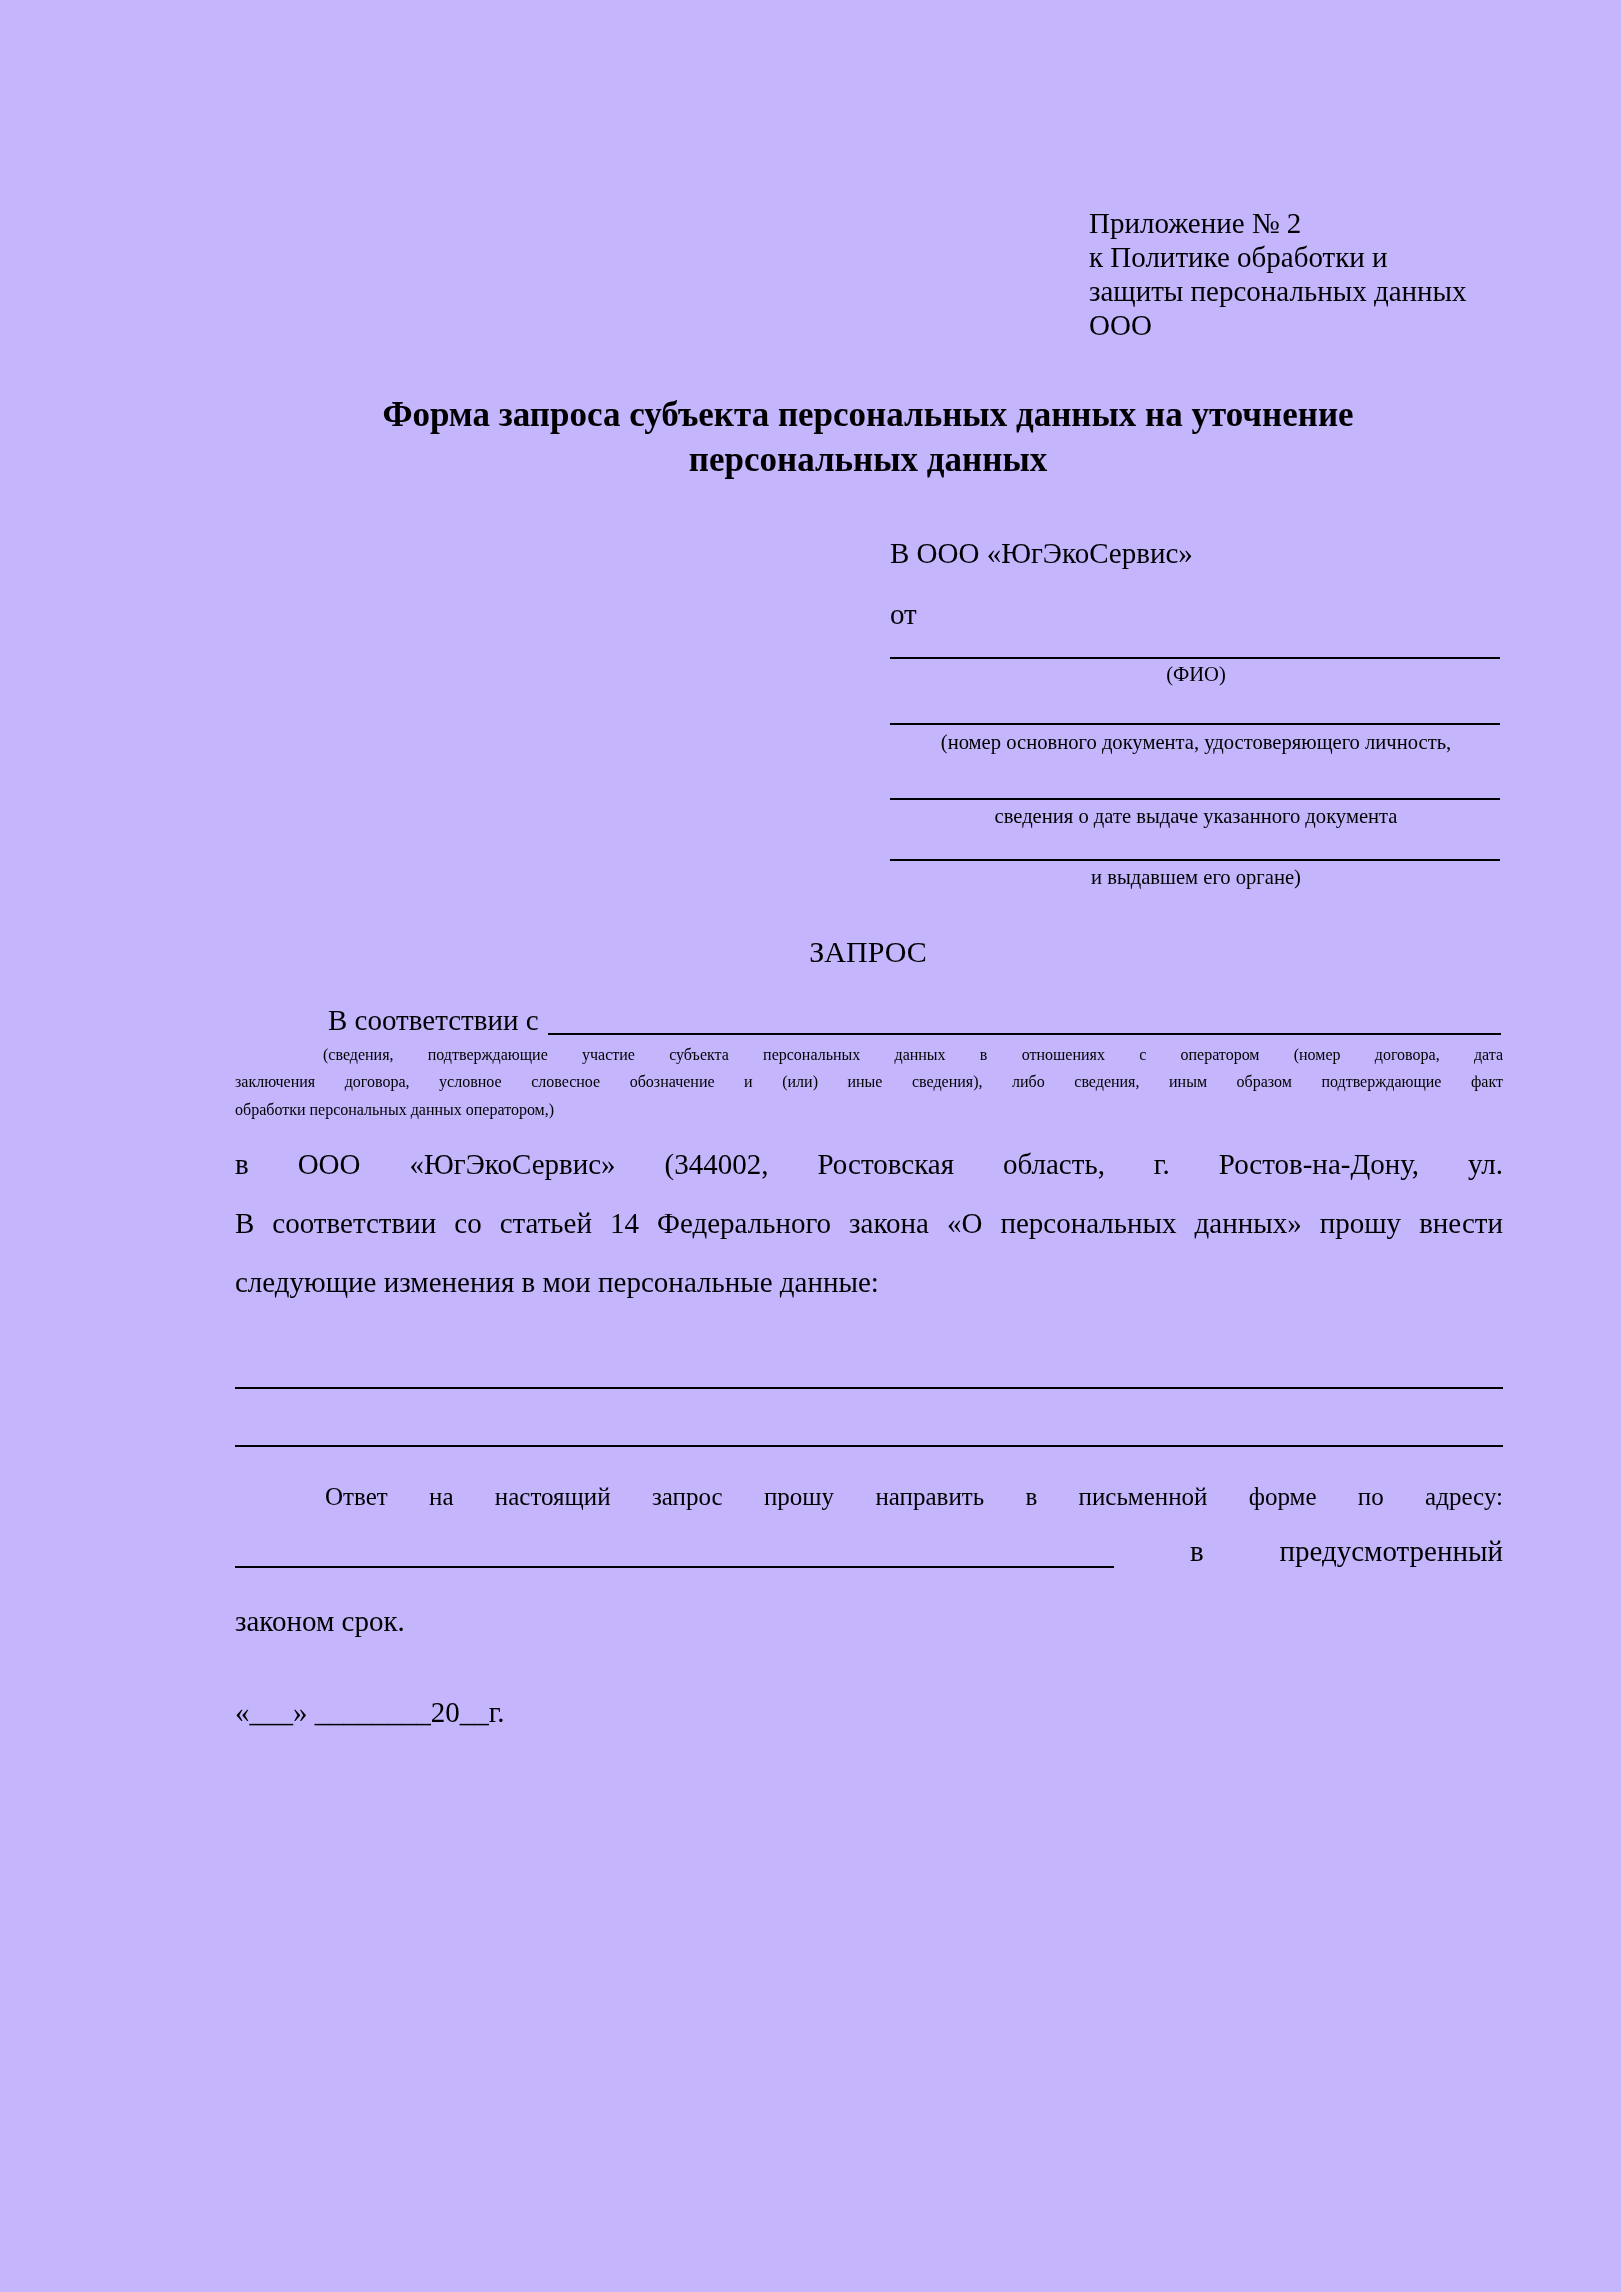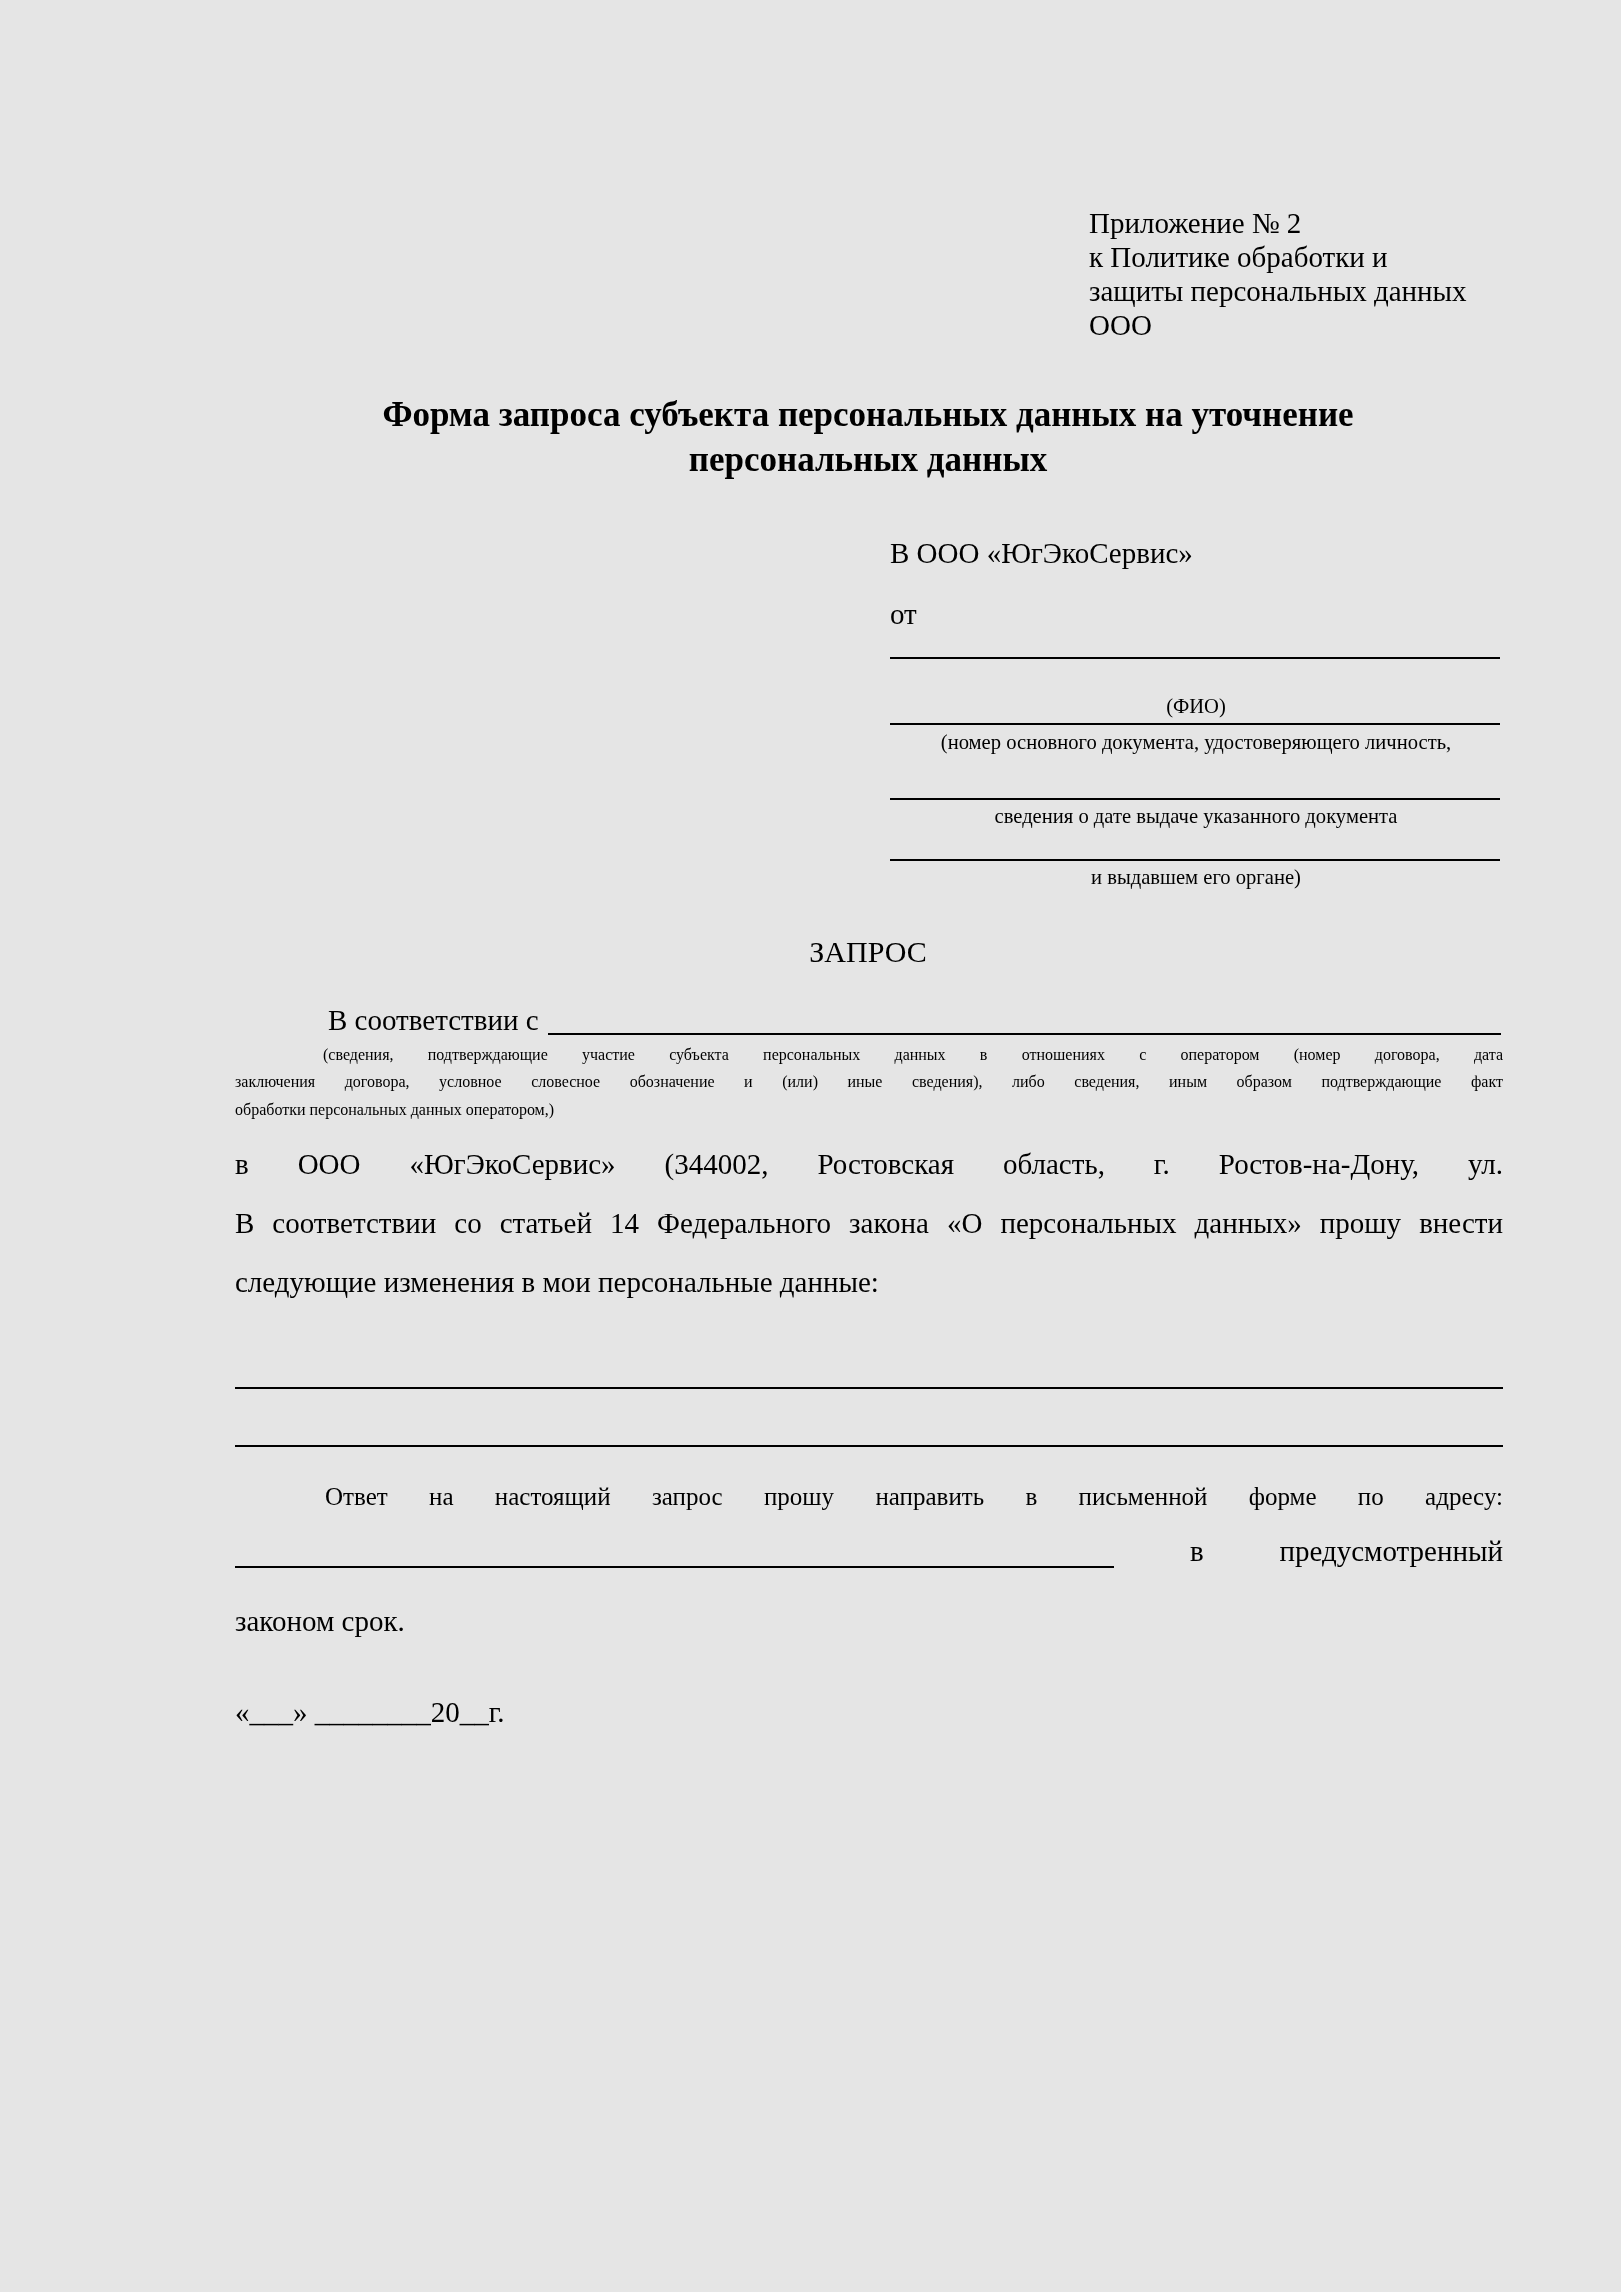--- a/index.html
+++ b/index.html
@@ -1,20 +1,20 @@
 <!DOCTYPE html>
 <html><head>
 <meta charset="utf-8">
 <style>
   html, body { margin: 0; padding: 0; background: #ffffff; }
   .page {
     position: relative;
     width: 1621px;
     height: 2293px;
-    background: #e5e5e5;
+    background: #c4b5fd;
     color: #000000;
     font-family: "Liberation Serif", serif;
     overflow: hidden;
   }
 
   
   .appendix {
     position: absolute;
     left: 1089px;
     top: 206px;
@@ -174,21 +174,21 @@
   <div class="title">
     <div>Форма запроса субъекта персональных данных на уточнение</div>
     <div>персональных данных</div>
   </div>
 
   <div class="addressee">
     <div class="to">В ООО «ЮгЭкоСервис»</div>
     <div class="from">от</div>
 
     <div class="fline" style="top:120px;"></div>
-    <div class="fcap" style="top:125px;margin-top:32px;">(ФИО)</div>
+    <div class="fcap" style="top:125px;">(ФИО)</div>
 
     <div class="fline" style="top:186px;"></div>
     <div class="fcap" style="top:193px;">(номер основного документа, удостоверяющего личность,</div>
 
     <div class="fline" style="top:261px;"></div>
     <div class="fcap" style="top:267px;">сведения о дате выдаче указанного документа</div>
 
     <div class="fline" style="top:322px;"></div>
     <div class="fcap" style="top:328px;">и выдавшем его органе)</div>
   </div>

